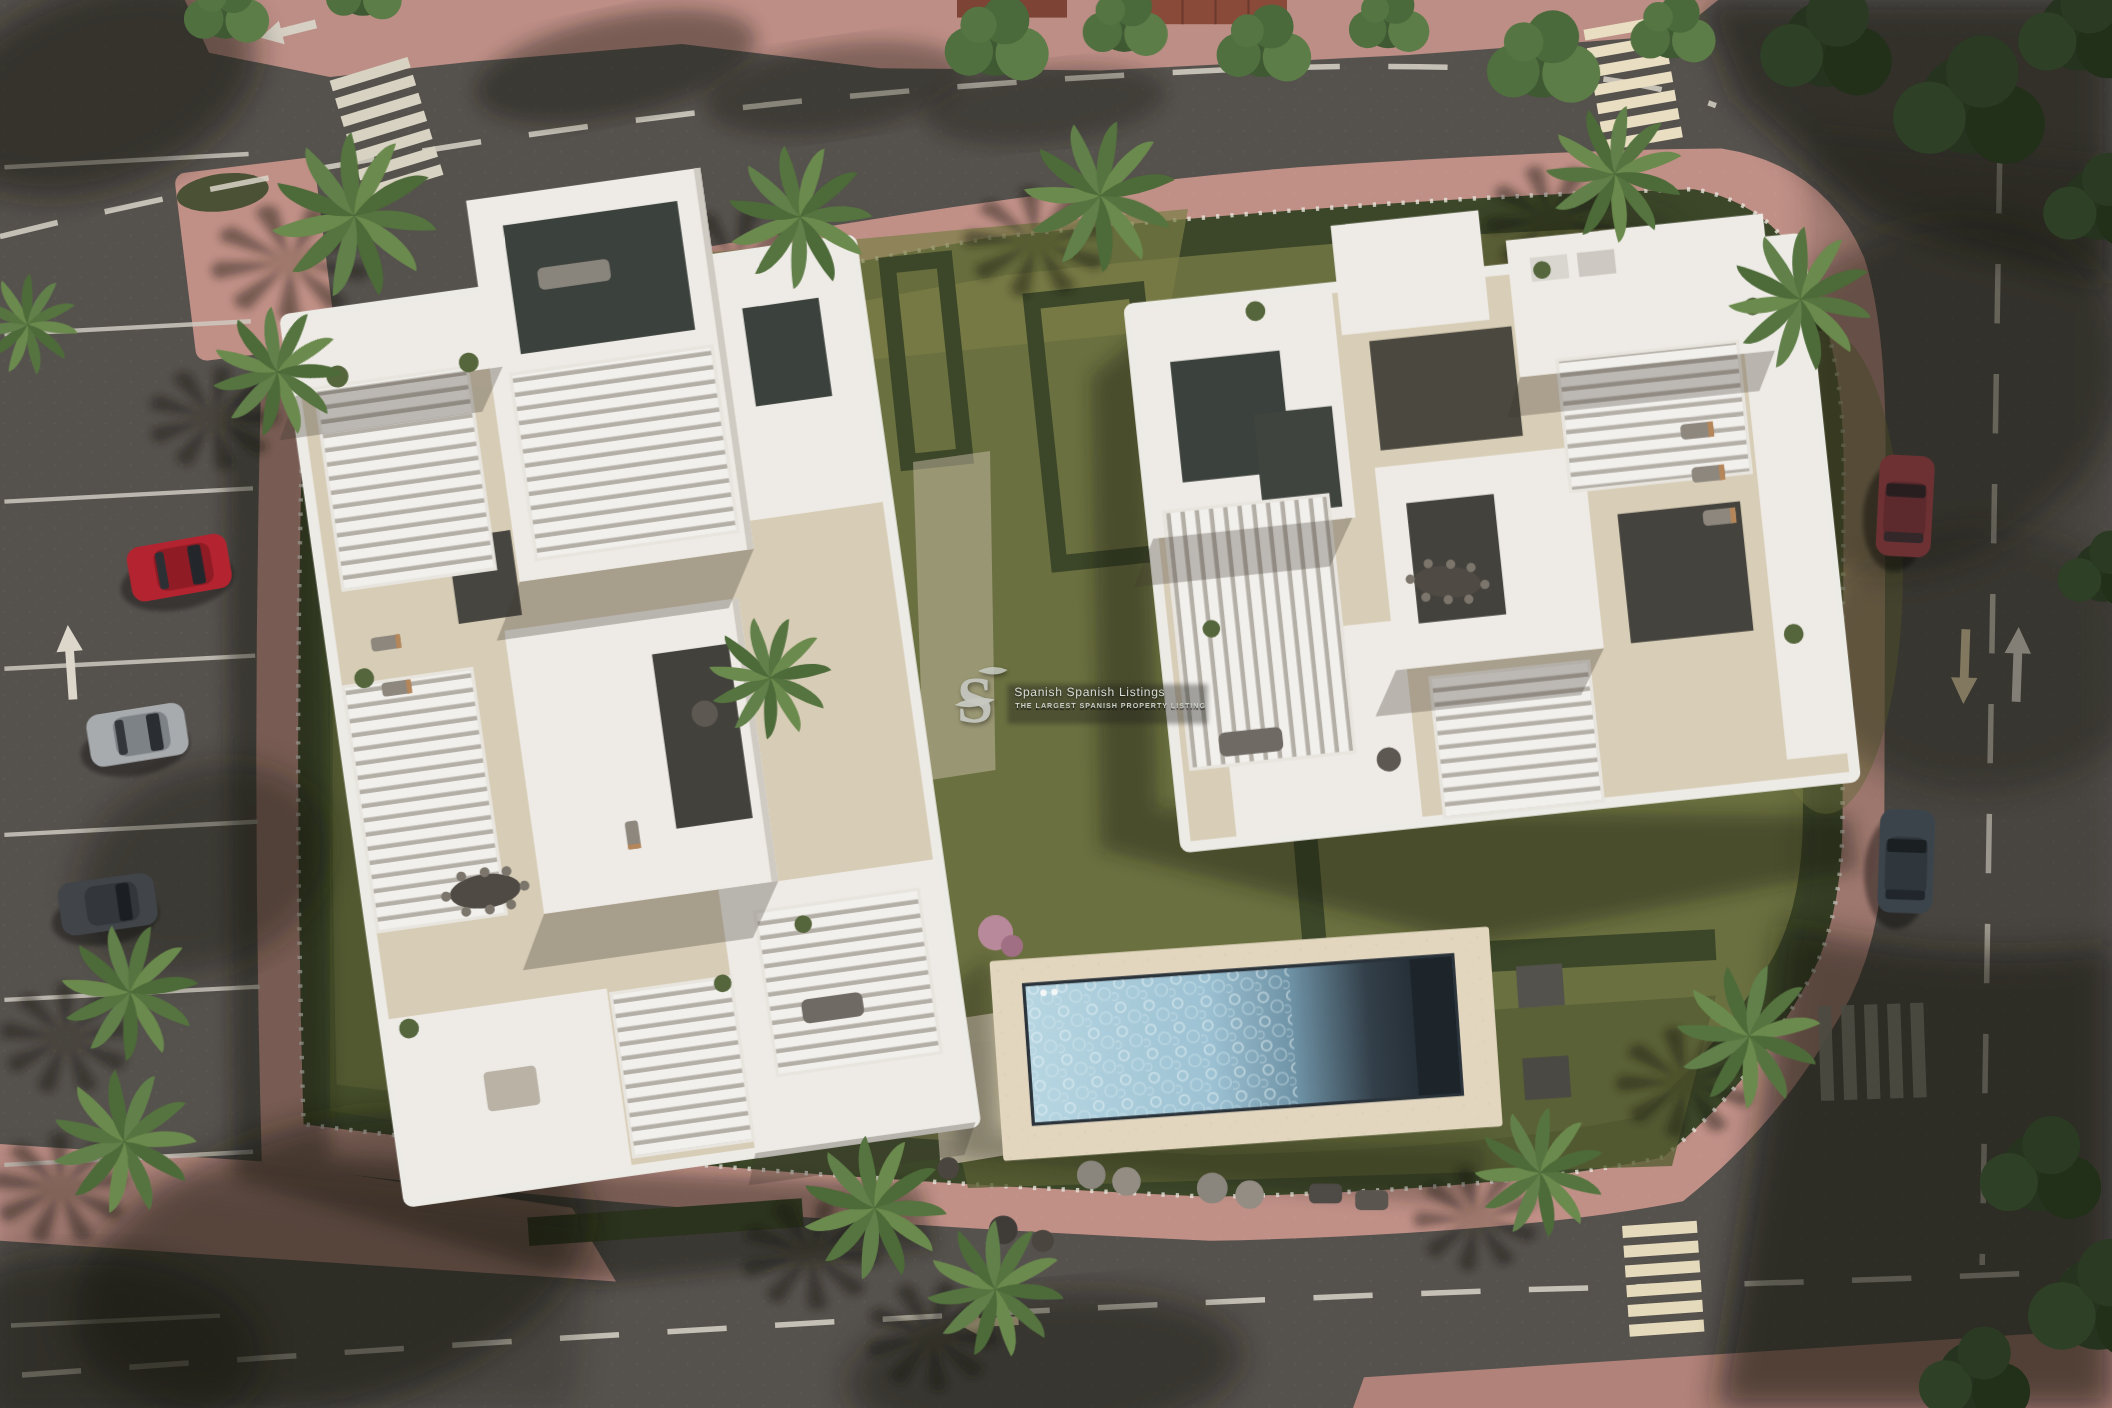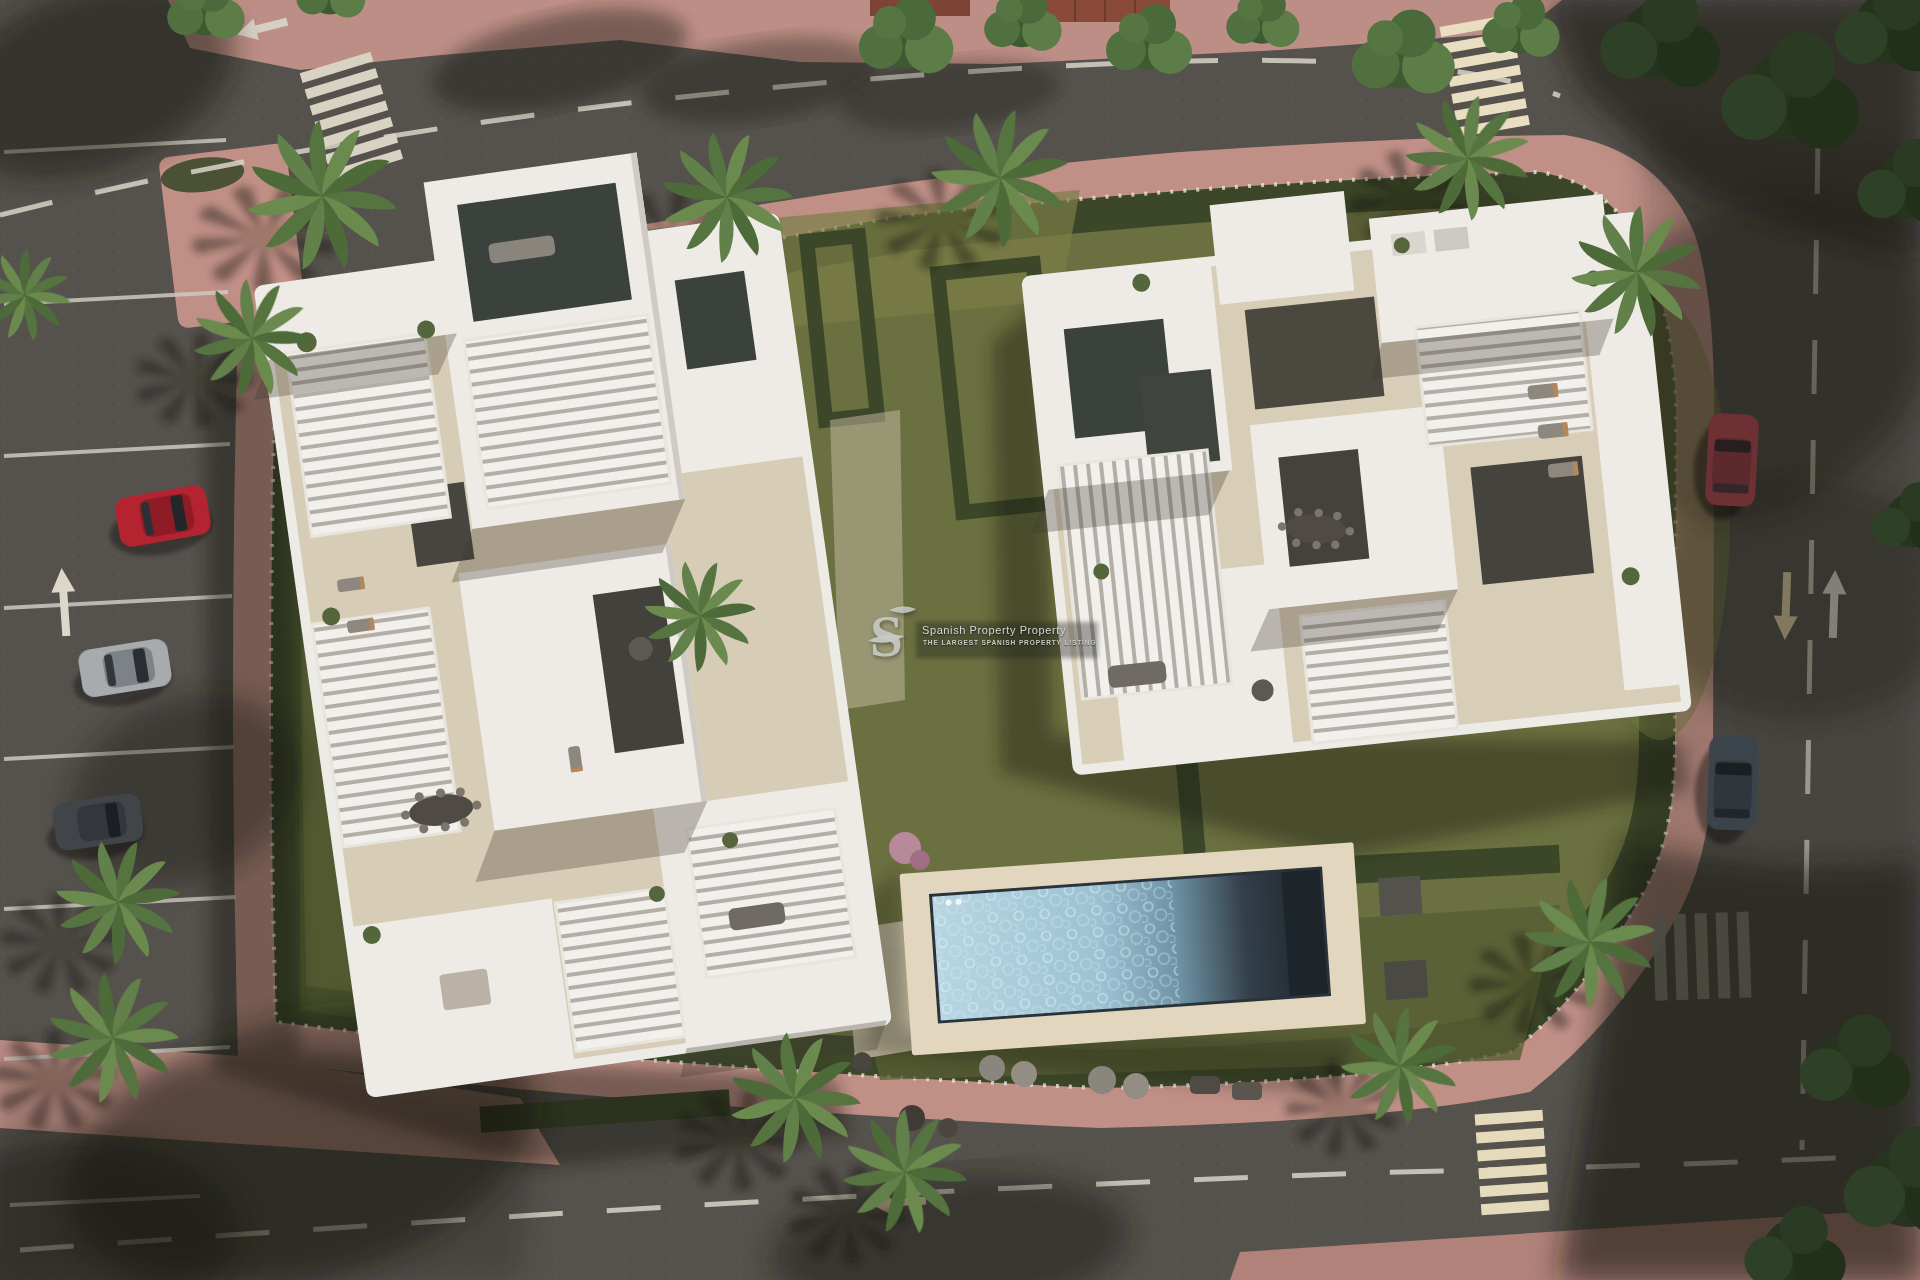--- a/index.html
+++ b/index.html
@@ -516,17 +516,17 @@
 
 </svg>
 
 <div class="watermark">
   <div class="wm-band"></div>
   <svg class="wm-logo" viewBox="0 0 54 62">
     <text x="4" y="52" font-size="62" font-weight="bold" fill="#c6cac5">S</text>
     <path d="M2 36 Q20 26 40 31 Q22 42 2 36 Z" fill="#cdd1cc" opacity=".95"></path>
     <path d="M24 4 Q38 -3 52 3 Q40 11 24 4 Z" fill="#cdd1cc" opacity=".9"></path>
   </svg>
-  <div class="wm-title">Spanish Property Property</div>
+  <div class="wm-title">Spanish Spanish Listings</div>
   <div class="wm-subtitle">THE LARGEST SPANISH PROPERTY LISTING</div>
 </div>
 
 </div>
 
 </body></html>

